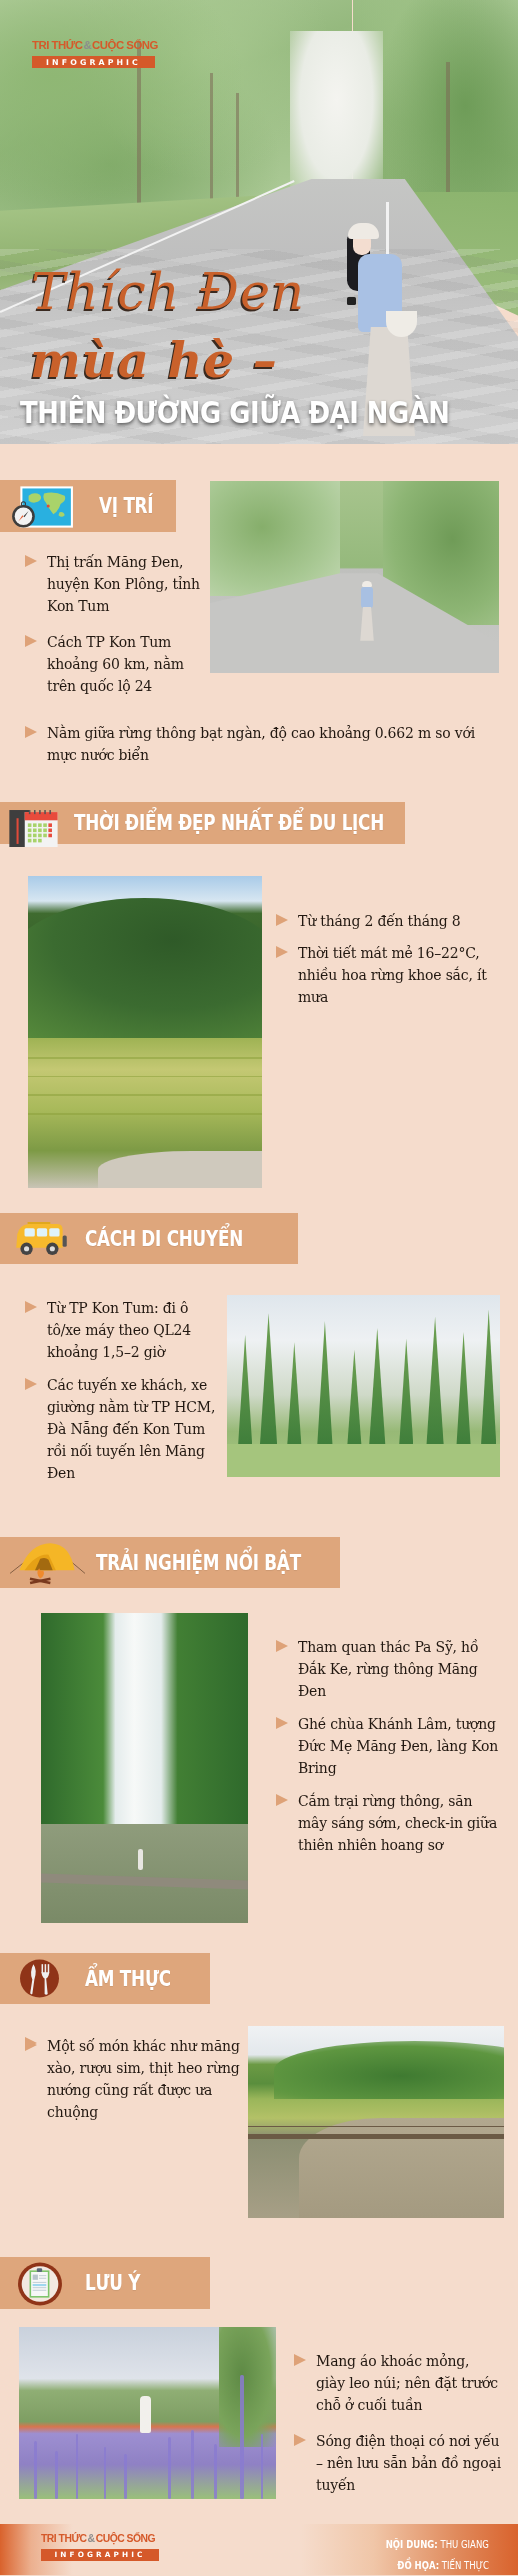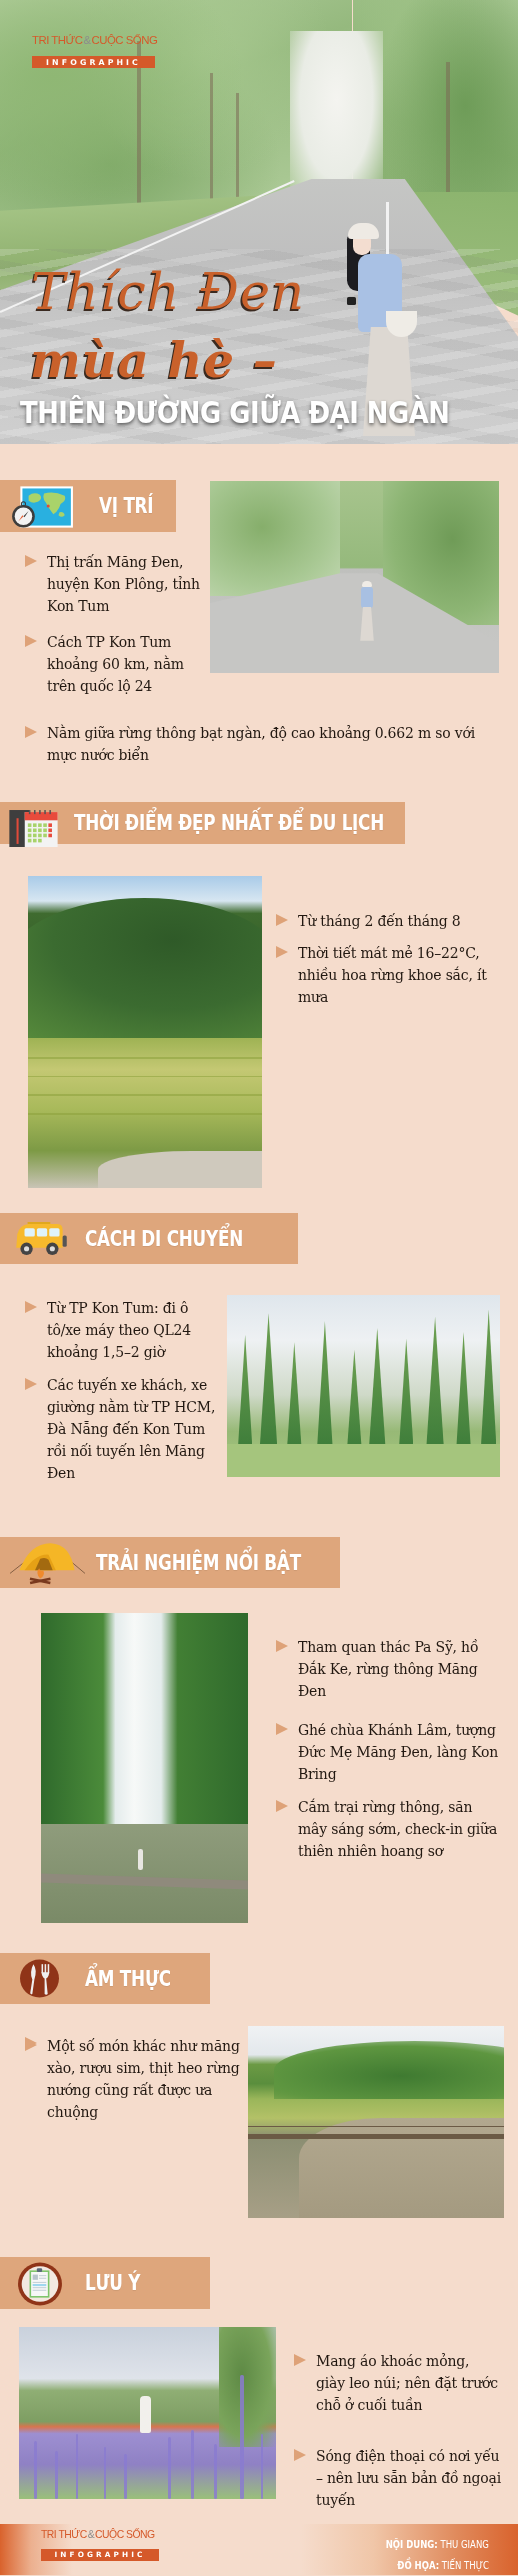--- a/index.html
+++ b/index.html
@@ -44,21 +44,21 @@
   .hero .person { position: absolute; left: 342px; top: 223px; width: 78px; height: 218px; }
   .hero .person .hat { position: absolute; left: 6.2px; top: 0; width: 31px; height: 15.6px; background: #eeeae4; border-radius: 15.6px 15.6px 4.1px 4.1px; }
   .hero .person .hair { position: absolute; left: 5.2px; top: 11.4px; width: 23px; height: 57px; background: #1c1c20; border-radius: 5.2px 5.2px 10.4px 10.4px; }
   .hero .person .face { position: absolute; left: 11.4px; top: 11.4px; width: 17.6px; height: 21px; background: #f3ddd0; border-radius: 6.2px 6.2px 8.3px 8.3px; }
   .hero .person .shirt { position: absolute; left: 15.6px; top: 31px; width: 44px; height: 78px; background: #a9c1e4; border-radius: 11.4px 11.4px 5.2px 5.2px; }
   .hero .person .bag { position: absolute; left: 44px; top: 88px; width: 31px; height: 26px; background: #efece6; border-radius: 0 0 21px 21px; }
   .hero .person .skirt { position: absolute; left: 21px; top: 104px; width: 52px; height: 109px; background: #ddd8d2; clip-path: polygon(15% 0, 85% 0, 100% 100%, 0 100%); }
   .hero .person .camera { position: absolute; left: 5.2px; top: 74px; width: 9.3px; height: 8.3px; background: #222; border-radius: 1.6px; }
 
   .logo { position: absolute; display: flex; flex-direction: column; align-items: flex-start; }
-  .logo .top { display: flex; align-items: flex-start; font-family: "Liberation Sans", sans-serif; font-weight: 400; line-height: 1; letter-spacing: -0.5px; }
+  .logo .top { display: flex; align-items: center; font-family: "Liberation Sans", sans-serif; font-weight: 700; line-height: 1; letter-spacing: -0.5px; }
   .logo .t-a { color: #d5592a; }
   .logo .amp { color: #8c8c8c; margin: 0 1px; }
   .logo .bar { background: #d5592a; color: #fff; font-family: "DejaVu Sans", sans-serif; font-weight: 700; letter-spacing: 3.1px; text-align: center; }
 
   .hero-logo { left: 32px; top: 35px; }
   .hero-logo .top { font-size: 11.4px; height: 21px; }
   .hero-logo .bar { font-size: 7.8px; padding: 1.6px 4.1px; width: 123px; }
 
   .script-title { position: absolute; font-family: "DejaVu Serif", serif; font-style: italic; color: #c9612b;
     text-shadow: -1.6px 1.6px 0 #3a2a20; letter-spacing: 1px; }
@@ -317,21 +317,21 @@
 </div>
 
 <div class="photo p-falls" style="left:41px;top:1613px;width:207px;height:310px;">
   <div class="pool"></div>
   <div class="deck"></div>
   <div class="person"></div>
 </div>
 
 <ul class="bullets" style="left:276px;top:1636px;width:223px;">
   <li><span class="arrow"></span><span>Tham quan thác Pa Sỹ, hồ Đắk Ke, rừng thông Măng Đen</span></li>
-  <li style="margin-top:17px;"><span class="arrow"></span><span>Ghé chùa Khánh Lâm, tượng Đức Mẹ Măng Đen, làng Kon Bring</span></li>
+  <li style="margin-top:11px;"><span class="arrow"></span><span>Ghé chùa Khánh Lâm, tượng Đức Mẹ Măng Đen, làng Kon Bring</span></li>
   <li style="margin-top:11.4px;"><span class="arrow"></span><span>Cắm trại rừng thông, săn mây sáng sớm, check-in giữa thiên nhiên hoang sơ</span></li>
 </ul>
 
 <div class="banner" style="top:1953px;width:210px;height:51px;">
   <svg class="icon" style="left:18.7px;top:6.2px;" width="41" height="39" viewBox="0 0 80 76">
     <ellipse cx="40" cy="38" rx="38" ry="37" fill="#8f3418"></ellipse>
     <path d="M28 10 Q36 20 30 40 L26 68 Q22 70 22 66 L26 40 Q20 26 28 10z" fill="#efefef"></path>
     <g fill="#efefef">
       <rect x="44" y="10" width="3" height="18"></rect>
         <rect x="50" y="10" width="3" height="18"></rect>
@@ -384,21 +384,21 @@
   <div class="stalk" style="left:41%;height:26%;"></div>
   <div class="stalk" style="left:58%;height:36%;"></div>
   <div class="stalk" style="left:67%;height:40%;"></div>
   <div class="stalk" style="left:76%;height:32%;"></div>
   <div class="stalk" style="left:86%;height:72%;width:3.6px;"></div>
   <div class="stalk" style="left:94%;height:38%;"></div>
 </div>
 
 <ul class="bullets" style="left:294px;top:2350px;width:207px;">
   <li><span class="arrow"></span><span>Mang áo khoác mỏng, giày leo núi; nên đặt trước chỗ ở cuối tuần</span></li>
-  <li style="margin-top:29px;"><span class="arrow"></span><span>Sóng điện thoại có nơi yếu – nên lưu sẵn bản đồ ngoại tuyến</span></li>
+  <li style="margin-top:14px;"><span class="arrow"></span><span>Sóng điện thoại có nơi yếu – nên lưu sẵn bản đồ ngoại tuyến</span></li>
 </ul>
 
 <div class="footer"></div>
 <div class="logo footer-logo">
   <div class="top">
     <span class="t-a">TRI THỨC</span>
     <span class="amp">&amp;</span>
     <span class="t-a">CUỘC SỐNG</span>
   </div>
   <div class="bar">INFOGRAPHIC</div>

